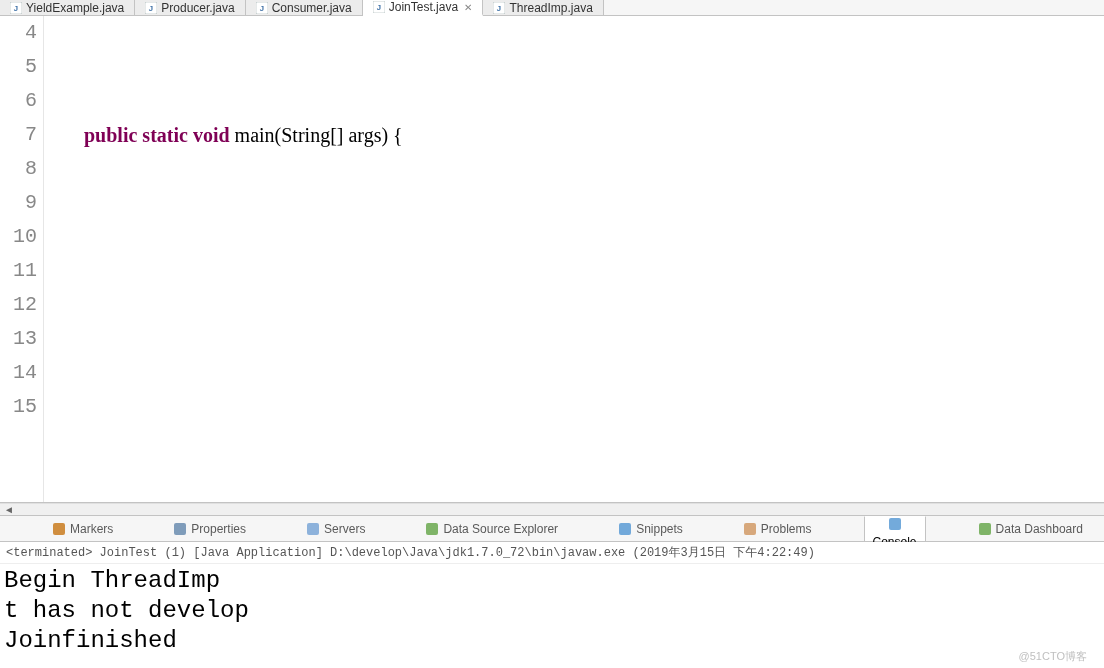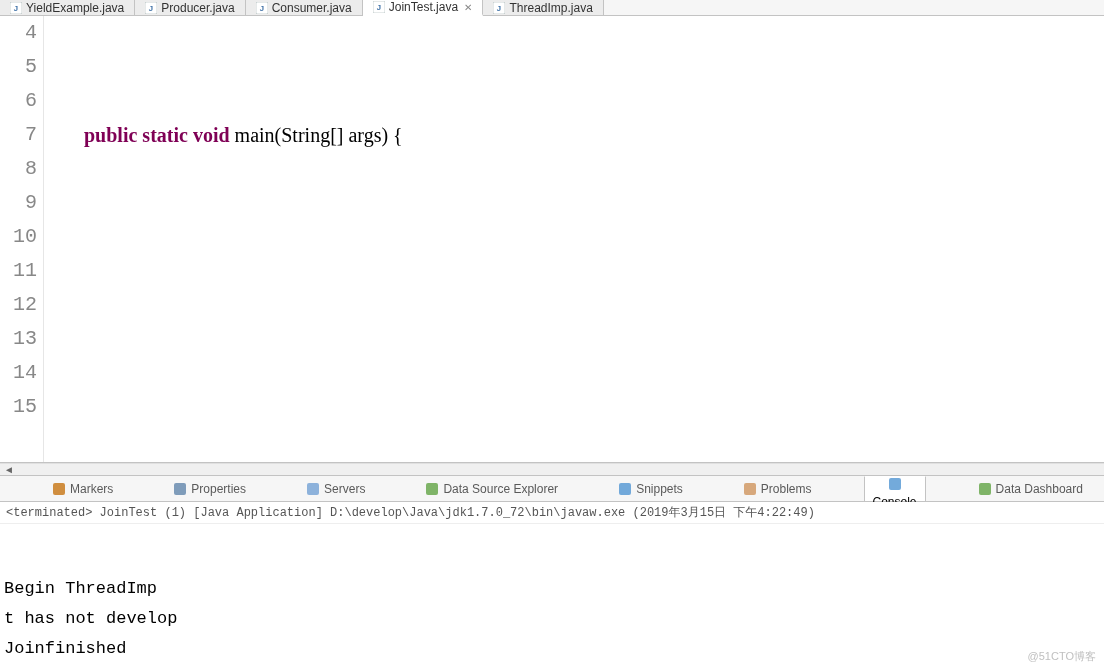--- a/index.html
+++ b/index.html
@@ -34,24 +34,24 @@
 
   
   .views-tabstrip { height: 26px; display: flex; align-items: stretch; font-size: 12px; background: #f6f6f6; border-bottom: 1px solid #c3c3c3; }
   .view-tab { display:flex; align-items:center; gap:4px; padding: 0 8px; color:#5a5a5a; cursor:pointer; white-space:nowrap;margin-left:44px; }
   .view-tab.active { background:#fff; border-top:1px solid #fff; border-left:1px solid #c3c3c3; border-right:1px solid #c3c3c3; color:#000;flex-direction:column; }
   .view-tab .close { color:#888; font-size:10px; margin-left:2px; }
 
   
   .console-area { flex: 0 0 auto; display:flex; flex-direction:column; background:#fff; }
   .console-desc { font-size: 12px; color:#555; padding: 0 6px; height: 22px; display:flex; align-items:center; border-bottom: 1px solid #eee; font-family: Liberation Mono, monospace; }
-  .console-out { font-family: Consolas, "Courier New", monospace; font-size: 17px; line-height: 30px; color:#000; padding: 2px 4px 4px 4px; white-space: pre; margin-top: 48px; }
+  .console-out { font-family: Consolas, "Courier New", monospace; font-size: 24px; line-height: 30px; color:#000; padding: 2px 4px 12px 4px; white-space: pre; }
   .console-out .out-line { height: 30px; }
 
-  .watermark { position: absolute; right: 8px; bottom: 4px; font-size: 11px; color: #c0c0c0; }
+  .watermark { position: absolute; right: 17px; bottom: 4px; font-size: 11px; color: #c0c0c0; }
 
   .vicon svg { width:14px; height:14px; display:block; }
 </style>
 </head>
 <body>
 
 <div class="editor-tabstrip" id="editor-tabstrip">
     <div class="editor-tab">
       <span class="jicon">
         <svg viewBox="0 0 14 14">

